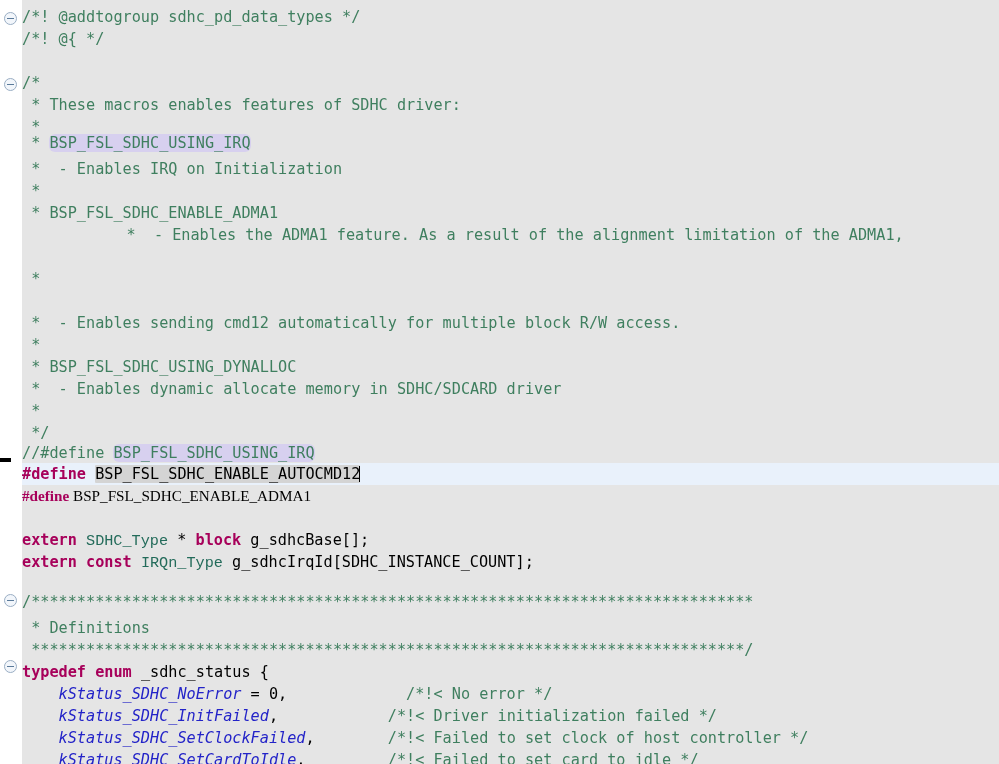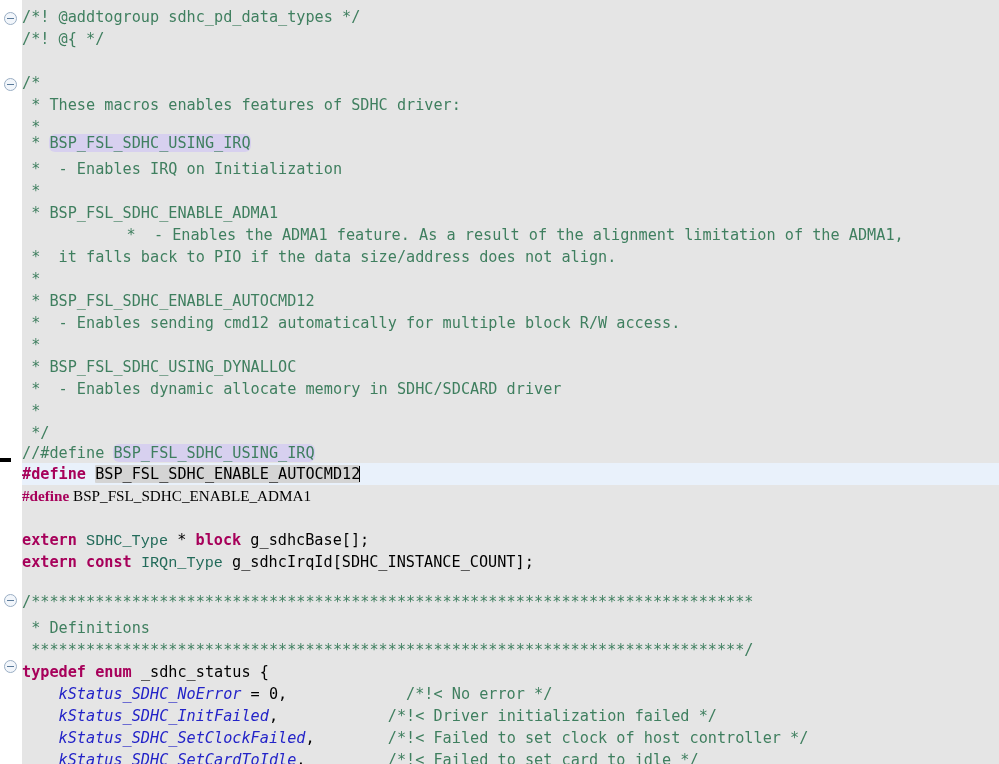--- a/index.html
+++ b/index.html
@@ -144,23 +144,21 @@
       <div class="line" style="top: 28px;"><span class="txt"><span class="cmt">/*! @{ */</span></span></div>
       <div class="line" style="top: 50px;"><span class="txt"><span class="plain"></span></span></div>
       <div class="line" style="top: 72px;"><span class="txt"><span class="cmt">/*</span></span></div>
       <div class="line" style="top: 94px;"><span class="txt"><span class="cmt"> * These macros enables features of SDHC driver:</span></span></div>
       <div class="line" style="top: 116px;"><span class="txt"><span class="cmt"> *</span></span></div>
       <div class="line" style="top: 132px;"><span class="txt"><span class="cmt"> * </span><span class="cmt hl-lav">BSP_FSL_SDHC_USING_IRQ</span></span></div>
       <div class="line" style="top: 158px;"><span class="txt"><span class="cmt"> *  - Enables IRQ on Initialization</span></span></div>
       <div class="line" style="top: 180px;"><span class="txt"><span class="cmt"> *</span></span></div>
       <div class="line" style="top: 202px;"><span class="txt"><span class="cmt"> * BSP_FSL_SDHC_ENABLE_ADMA1</span></span></div>
       <div class="line" style="top: 224px; text-align: center;"><span class="txt"><span class="cmt"> *  - Enables the ADMA1 feature. As a result of the alignment limitation of the ADMA1,</span></span></div>
-      <div class="line" style="top: 246px;"><span class="txt"><span class="cmt"> *  it falls back to PIO if the data size/address does not align.</span></span></div>
       <div class="line" style="top: 268px;"><span class="txt"><span class="cmt"> *</span></span></div>
-      <div class="line" style="top: 290px;"><span class="txt"><span class="cmt"> * BSP_FSL_SDHC_ENABLE_AUTOCMD12</span></span></div>
       <div class="line" style="top: 312px;"><span class="txt"><span class="cmt"> *  - Enables sending cmd12 automatically for multiple block R/W access.</span></span></div>
       <div class="line" style="top: 334px;"><span class="txt"><span class="cmt"> *</span></span></div>
       <div class="line" style="top: 356px;"><span class="txt"><span class="cmt"> * BSP_FSL_SDHC_USING_DYNALLOC</span></span></div>
       <div class="line" style="top: 378px;"><span class="txt"><span class="cmt"> *  - Enables dynamic allocate memory in SDHC/SDCARD driver</span></span></div>
       <div class="line" style="top: 400px;"><span class="txt"><span class="cmt"> *</span></span></div>
       <div class="line" style="top: 422px;"><span class="txt"><span class="cmt"> */</span></span></div>
       <div class="line" style="top: 442px;"><span class="txt"><span class="cmt">//#define </span><span class="cmt hl-lav">BSP_FSL_SDHC_USING_IRQ</span></span></div>
       <div class="line" style="top: 463px;"><span class="txt"><span class="pp">#define </span><span class="macroname hl-gray">BSP_FSL_SDHC_ENABLE_AUTOCMD12</span><span class="caret"></span></span></div>
       <div class="line" style="top: 485px; font-family: Liberation Serif, serif;"><span class="txt"><span class="pp">#define </span><span class="macroname">BSP_FSL_SDHC_ENABLE_ADMA1</span></span></div>
       <div class="line" style="top: 507px;"><span class="txt"><span class="plain"></span></span></div>

